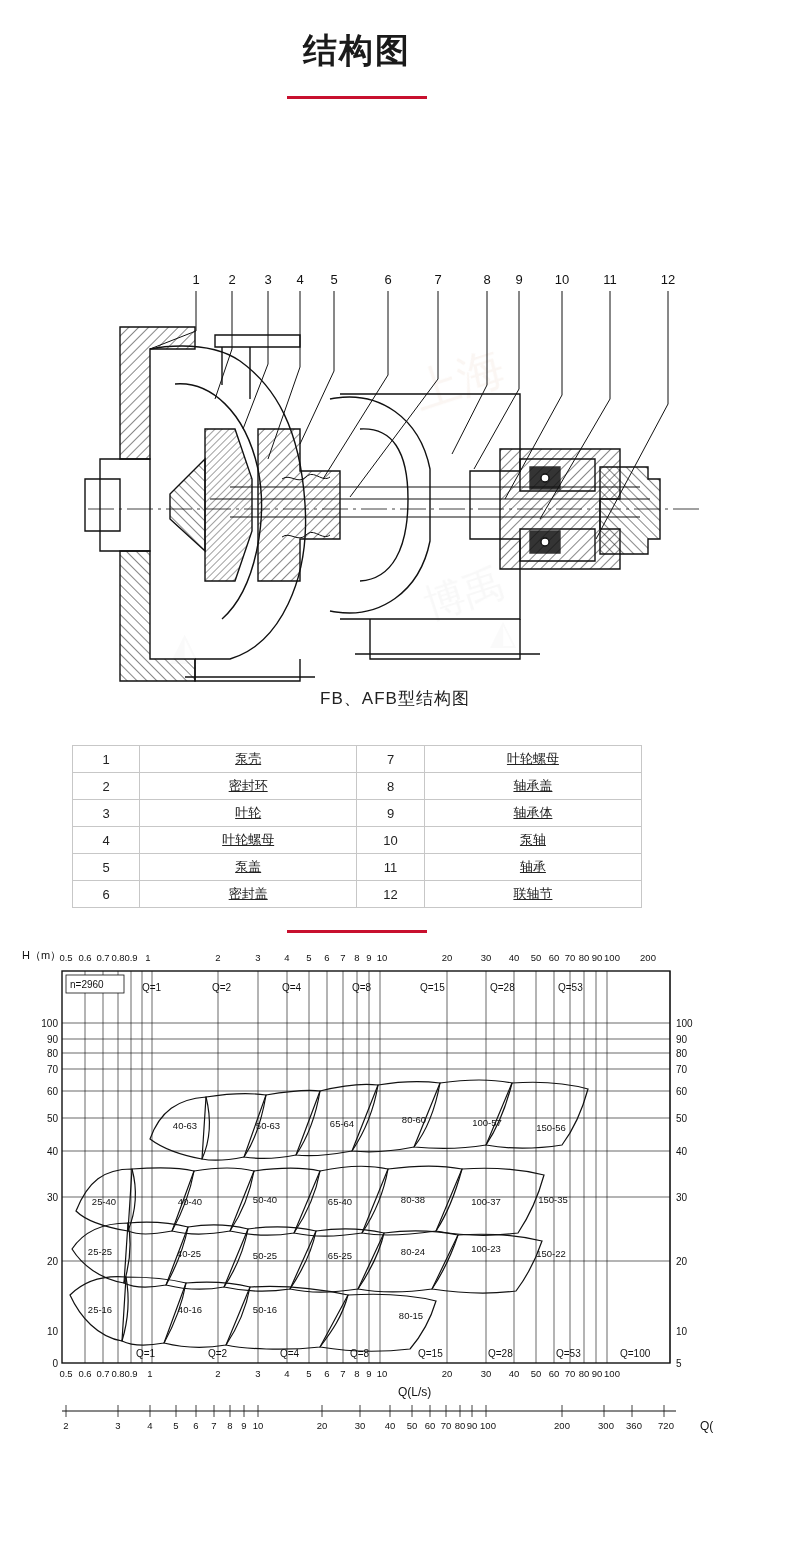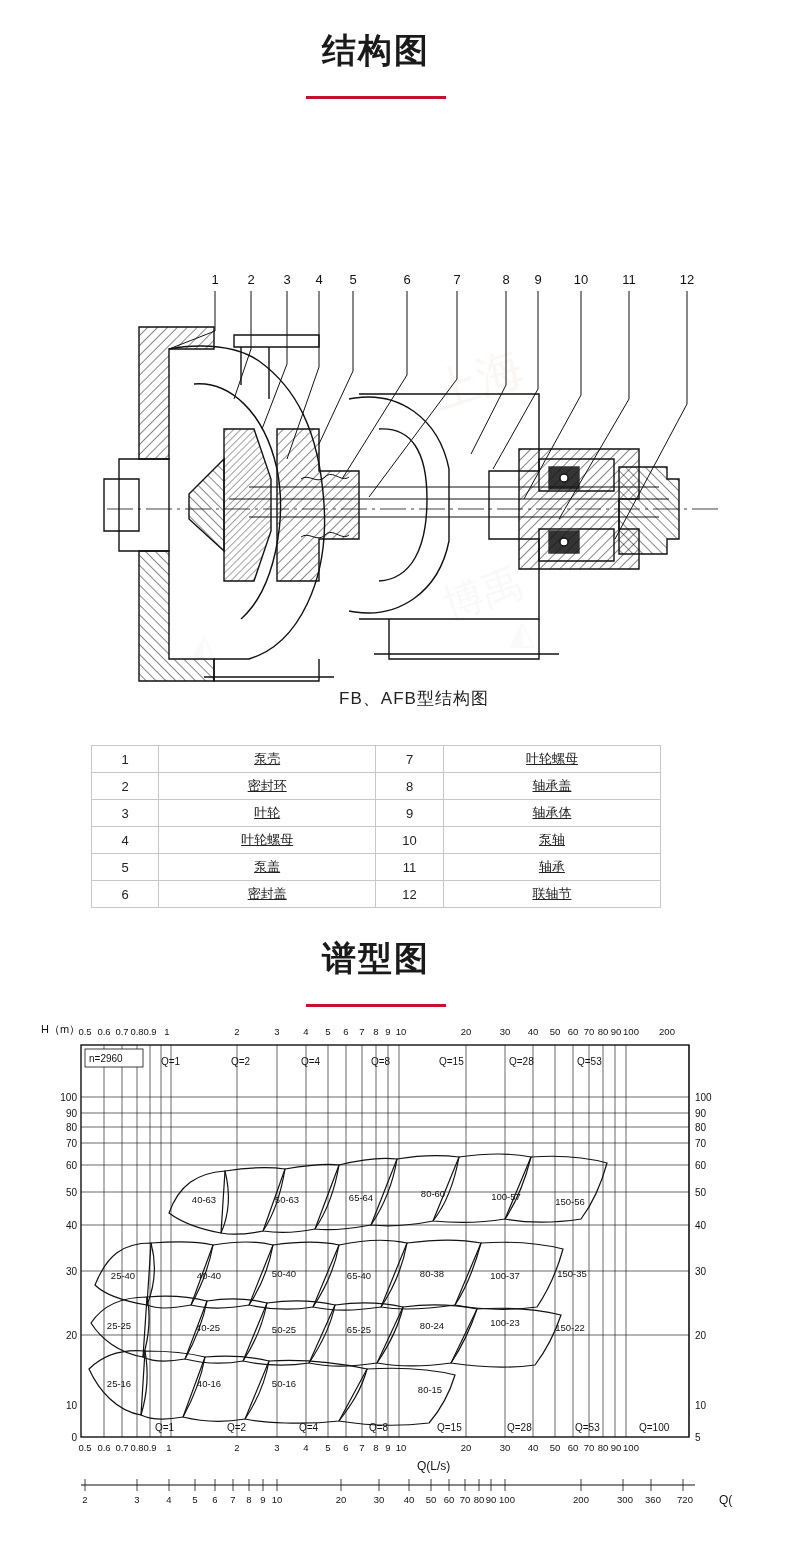--- a/index.html
+++ b/index.html
@@ -3,21 +3,21 @@
 <meta charset="utf-8">
 <style>
   html,body{margin:0;padding:0;}
   body{
     width:790px;
     background:#ffffff;
     font-family:"Liberation Sans","DejaVu Sans",sans-serif;
     color:#222;
     -webkit-font-smoothing:antialiased;
   }
-  .page{width:714px;position:relative;overflow:hidden;padding-left:19px;}
+  .page{width:714px;position:relative;overflow:hidden;}
 
   
   .section-title{
     text-align:center;
     font-size:34px;
     font-weight:bold;
     color:#1a1a1a;
     letter-spacing:2px;
     padding-top:28px;
   }
@@ -224,21 +224,20 @@
         <tr>
           <td class="num">6</td>
           <td class="name">密封盖</td>
           <td class="num">12</td>
           <td class="name">联轴节</td>
         </tr>
       </tbody>
     </table>
   </div>
 
-  <div class="section-title">谱型图</div>
   <div class="title-rule"></div>
 
   <div class="chart-wrap">
     <svg width="790" height="510" viewBox="0 0 790 510">
       <g font-family="Liberation Sans, sans-serif" fill="#111">
 
         <text x="22" y="16" font-size="11">H（m）</text>
         <text x="398" y="453" font-size="12">Q(L/s)</text>
         <text x="700" y="487" font-size="12">Q(m³/h)</text>
 

